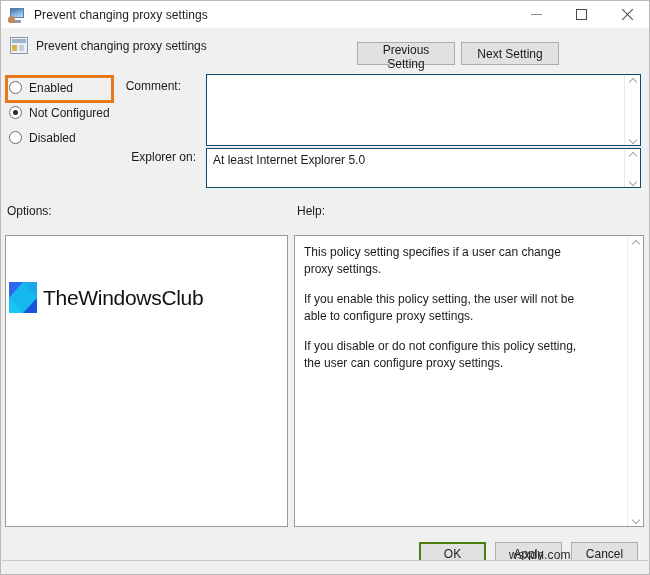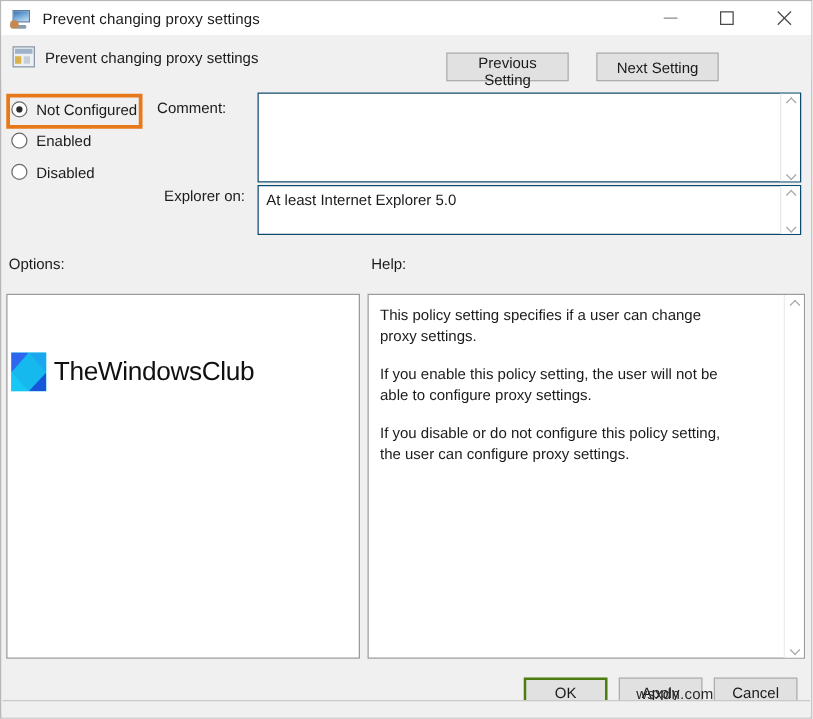--- a/index.html
+++ b/index.html
@@ -132,21 +132,21 @@
   }
   .policy-name {
     font-size: 12px;
     color: #1b1b1b;
   }
 
   .nav-buttons {
     position: absolute;
     left: 356px; top: 41px;
     display: flex;
-    gap: 22px;
+    gap: 6px;
   }
   .btn {
     background: #e1e1e1;
     border: 1px solid #adadad;
     font-family: "Liberation Sans", sans-serif;
     font-size: 12px;
     color: #1b1b1b;
     height: 23px;
     padding: 0 10px;
     cursor: default;
@@ -399,27 +399,27 @@
     <div class="policy-icon"></div>
     <div class="policy-name">Prevent changing proxy settings</div>
   </div>
 
   <div class="nav-buttons">
     <button class="btn btn-prev">Previous Setting</button>
     <button class="btn btn-next">Next Setting</button>
   </div>
 
   <div class="radio-group">
+    <div class="radio-row">
+      <span class="radio-mark"></span>
+      <span class="radio-label">Enabled</span>
+    </div>
     <div class="radio-row checked">
       <span class="radio-mark"></span>
       <span class="radio-label">Not Configured</span>
-    </div>
-    <div class="radio-row">
-      <span class="radio-mark"></span>
-      <span class="radio-label">Enabled</span>
     </div>
     <div class="radio-row">
       <span class="radio-mark"></span>
       <span class="radio-label">Disabled</span>
     </div>
   </div>
   <div class="highlight-box"></div>
 
   <div class="field-label lbl-comment">Comment:</div>
   <div class="textbox tb-comment">

